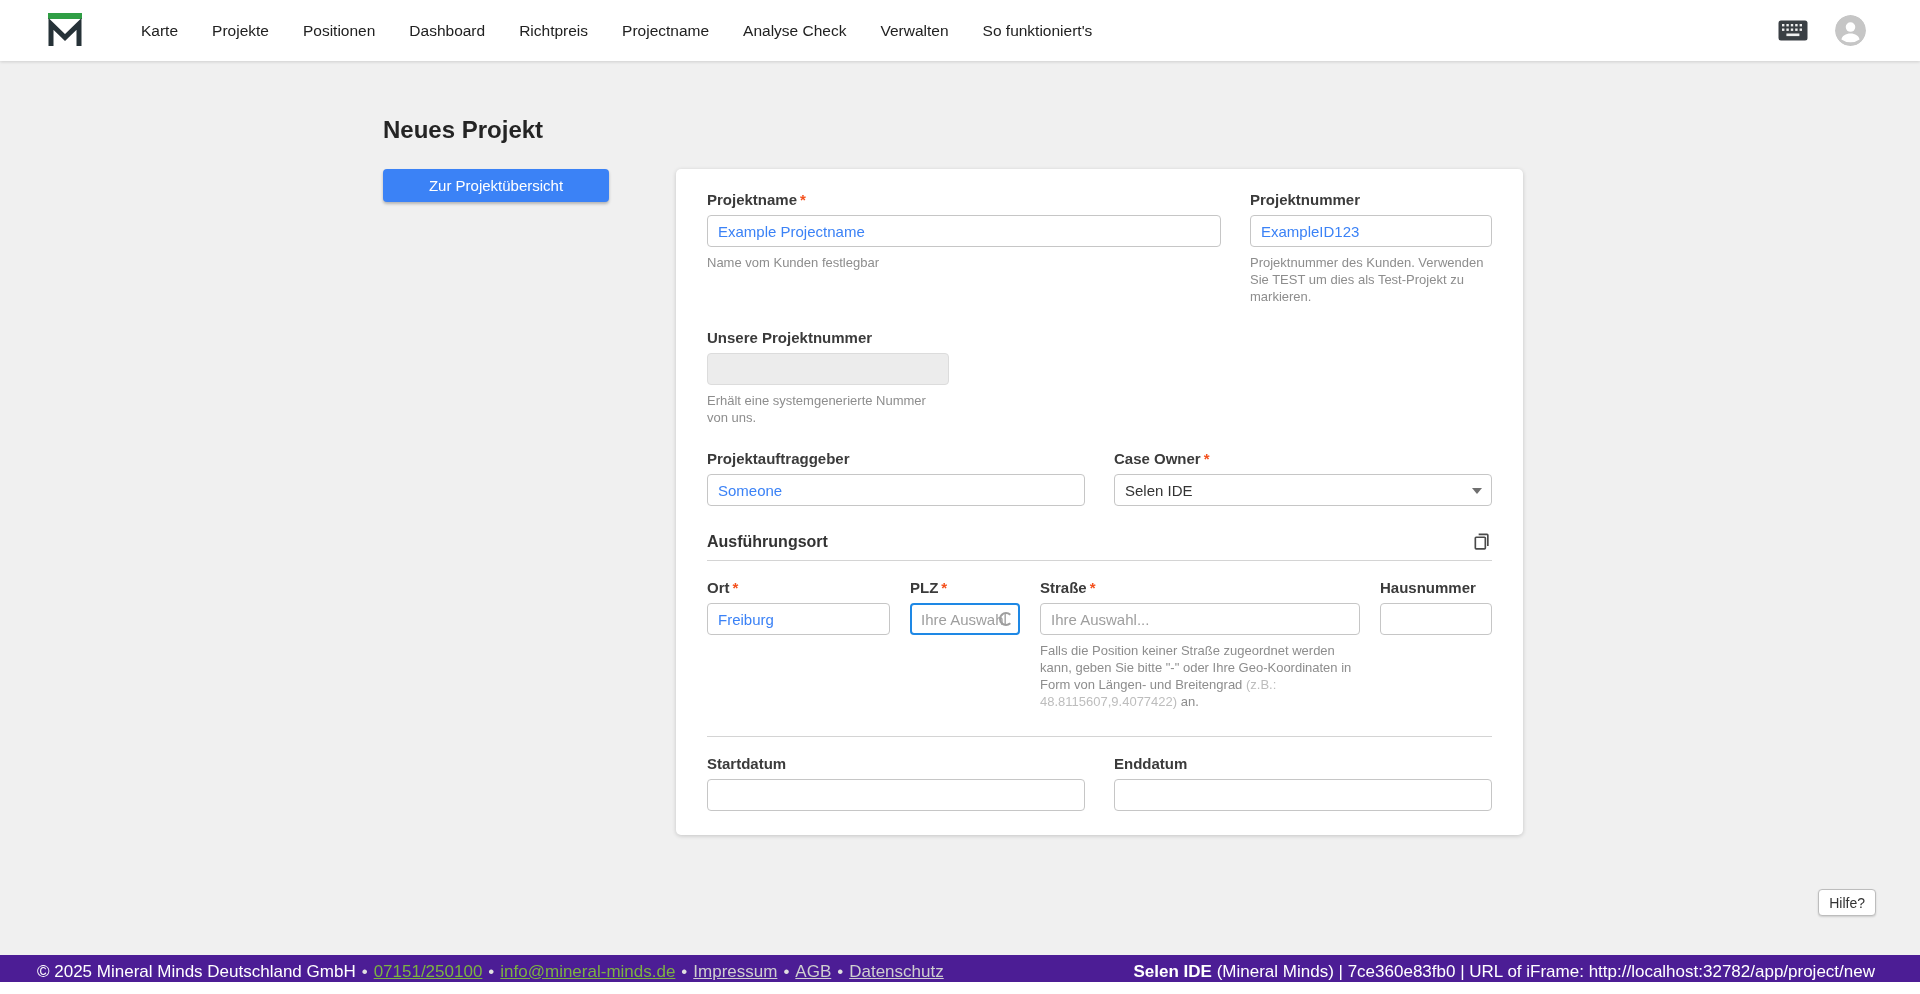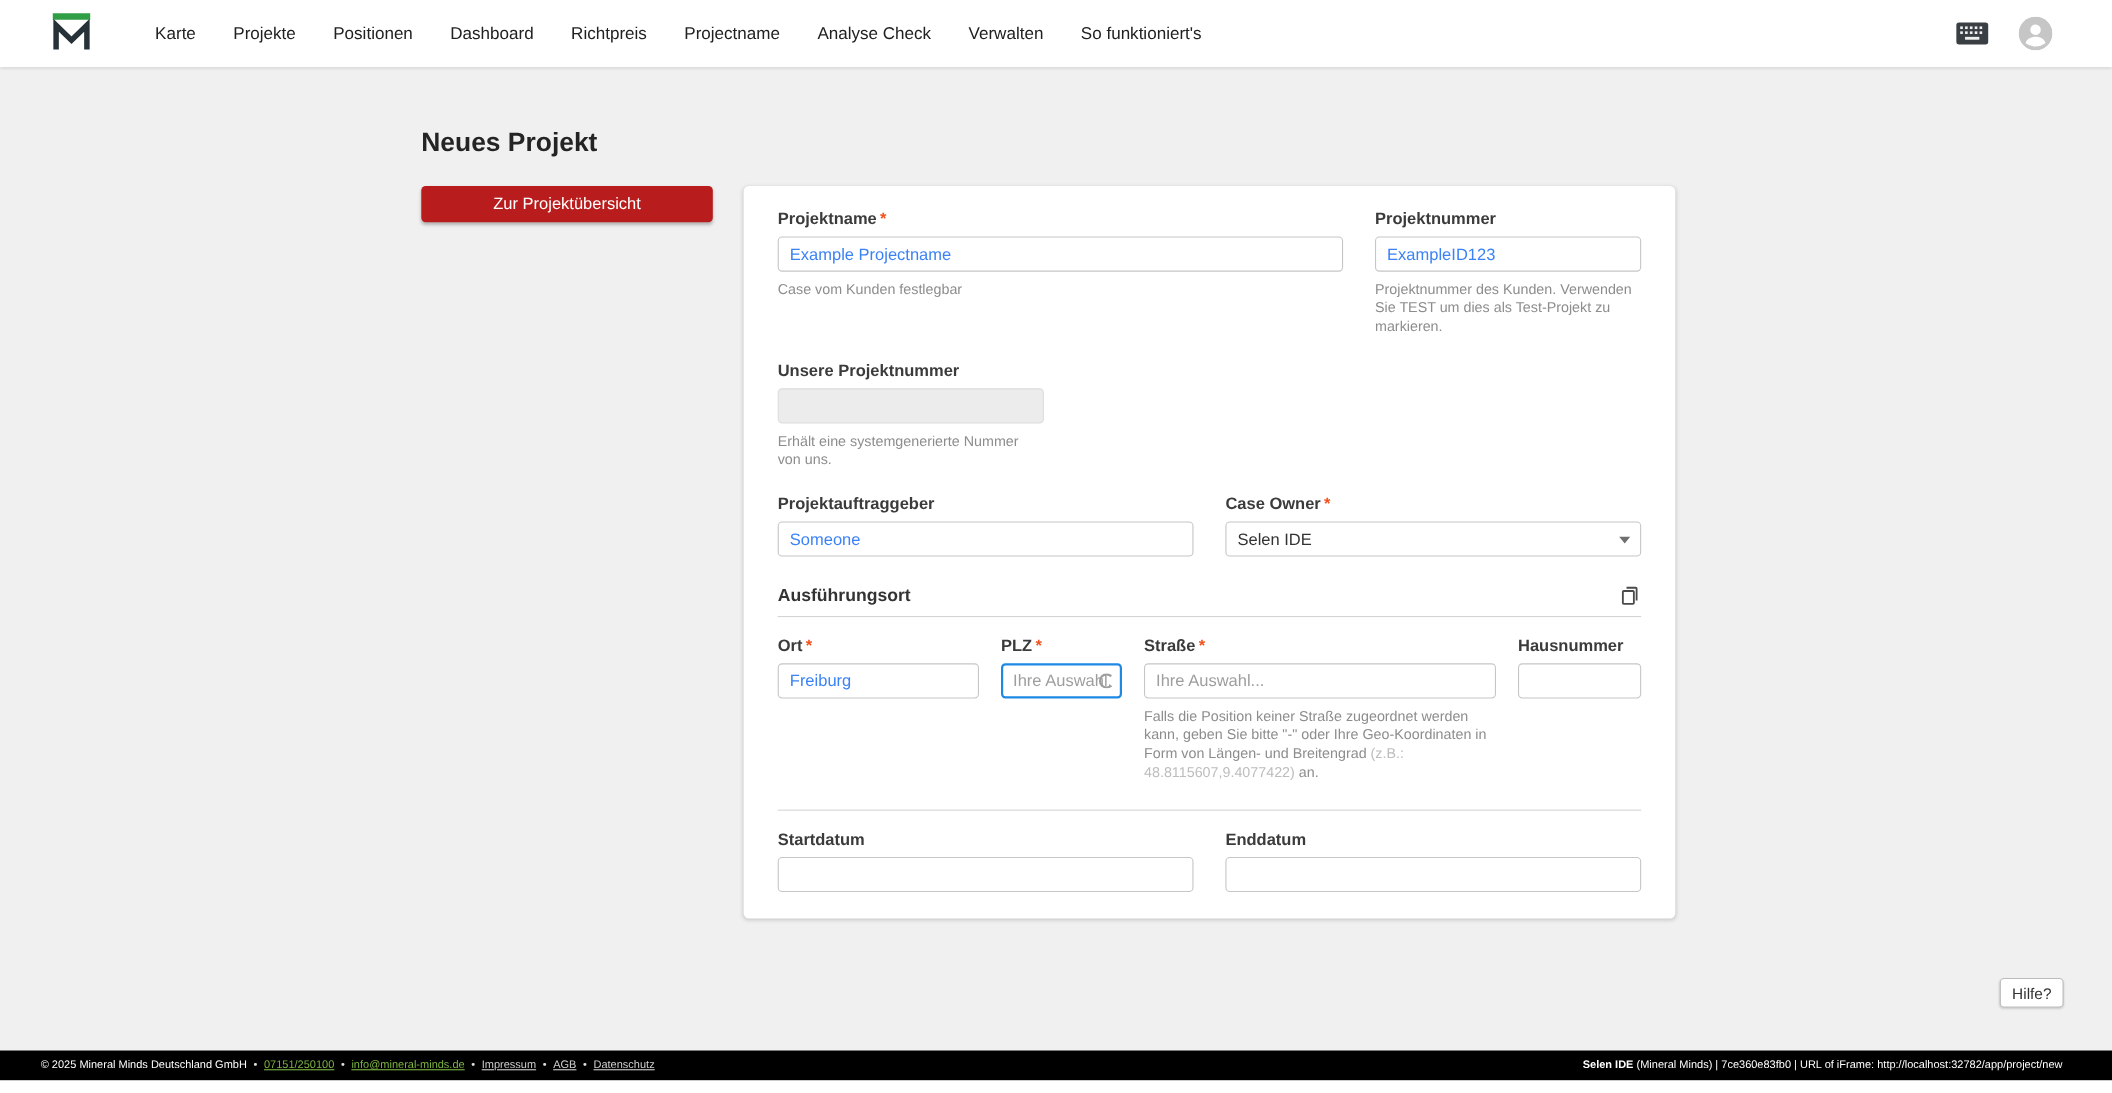--- a/index.html
+++ b/index.html
@@ -12,21 +12,21 @@
   .logo { margin-left:45px; display:flex; align-items:center; cursor:pointer; }
   .main-nav { display:flex; align-items:center; margin-left:56px; gap:34px; }
   .nav-link { font-size:15.5px; color:#212121; text-decoration:none; cursor:pointer; white-space:nowrap; }
   .nav-right { margin-left:auto; display:flex; align-items:center; gap:27px; padding-right:54px; }
   .icon-btn { display:flex; align-items:center; cursor:pointer; }
   .avatar { width:31px; height:31px; border-radius:50%; overflow:hidden; display:flex; cursor:pointer; }
 
   
   .content-bg { position:absolute; top:61px; left:0; right:0; height:894px; background:#f0f0f0; }
   .page-title { position:absolute; left:383px; top:116px; font-size:24px; font-weight:700; color:#242424; }
-  .btn-back { position:absolute; left:383px; top:169px; width:265px; height:33px; background:#b91c1c; color:#fff;
+  .btn-back { position:absolute; left:383px; top:169px; width:226px; height:33px; background:#3b82f6; color:#fff;
               border:none; border-radius:4px; font-size:15px; font-family:inherit; cursor:pointer;
               box-shadow:0 2px 3px rgba(0,0,0,.25); }
 
   .card { position:absolute; background:#fff; border-radius:5px; box-shadow:0 1px 4px rgba(0,0,0,.18); }
   .card-main { left:676px; top:169px; width:847px; padding:22px 31px 24px; }
   .card-firma { left:676px; top:886px; width:847px; height:58px; padding:20px 31px; overflow:hidden; }
 
   .form-row { display:flex; align-items:flex-start;justify-content:space-between; }
   .row-gap { margin-bottom:24px; }
   .col-wide { width:514px; margin-right:29px; }
@@ -60,23 +60,23 @@
                 background:#fff; display:flex; align-items:center; padding:0 26px 0 10px; font-size:15px;
                 color:#333; cursor:pointer; }
   .caret { position:absolute; right:9px; top:13px; width:0; height:0;
            border-left:5px solid transparent; border-right:5px solid transparent; border-top:6px solid #6f6f6f; }
 
   .btn-help { position:absolute; top:889px; right:44px; height:27px; padding:0 10px; background:#fff;
               border:1px solid #bdbdbd; border-radius:4px; font-size:14px; color:#333; font-family:inherit;
               cursor:pointer; box-shadow:0 1px 2px rgba(0,0,0,.15); z-index:30; }
 
   
-  .footer { position:absolute; top:955px; left:0; right:0; height:27px; background:#000000; color:#fff;
-            display:flex; align-items:center; justify-content:space-between; padding:0 45px 0 37px;
-            font-size:10px; z-index:25; }
+  .footer { position:absolute; top:955px; left:0; right:0; height:27px; background:#4c1d95; color:#fff;
+            display:flex; align-items:flex-end; justify-content:space-between; padding:0 45px 0 37px;
+            font-size:17px; z-index:25; }
   .footer-left { display:flex; align-items:center; gap:6px; white-space:nowrap; }
   .flink { text-decoration:underline; cursor:pointer; }
   .flink.green { color:#7cb342; }
   .flink.gray { color:#cfcfcf; }
   .sep { color:#e0e0e0; }
   .footer-right { white-space:nowrap; }
   .footer-right .bold { font-weight:700; }
 </style>
 </head>
 <body>
@@ -138,21 +138,21 @@
   <button class="btn-back">Zur Projektübersicht</button>
 
   <section class="card card-main">
 
     <div class="form-row row-gap">
       <div class="col-wide">
         <label class="field-label">
           <span>Projektname</span><span class="req">*</span>
         </label>
         <input class="text-input" type="text" value="Example Projectname" style="">
-        <div class="helper">Case vom Kunden festlegbar</div>
+        <div class="helper">Name vom Kunden festlegbar</div>
       </div>
       <div class="col-narrow">
         <label class="field-label">
           <span>Projektnummer</span>
         </label>
         <input class="text-input" type="text" value="ExampleID123" style="">
         <div class="helper">Projektnummer des Kunden. Verwenden Sie TEST um dies als Test-Projekt zu markieren.</div>
       </div>
     </div>
 

